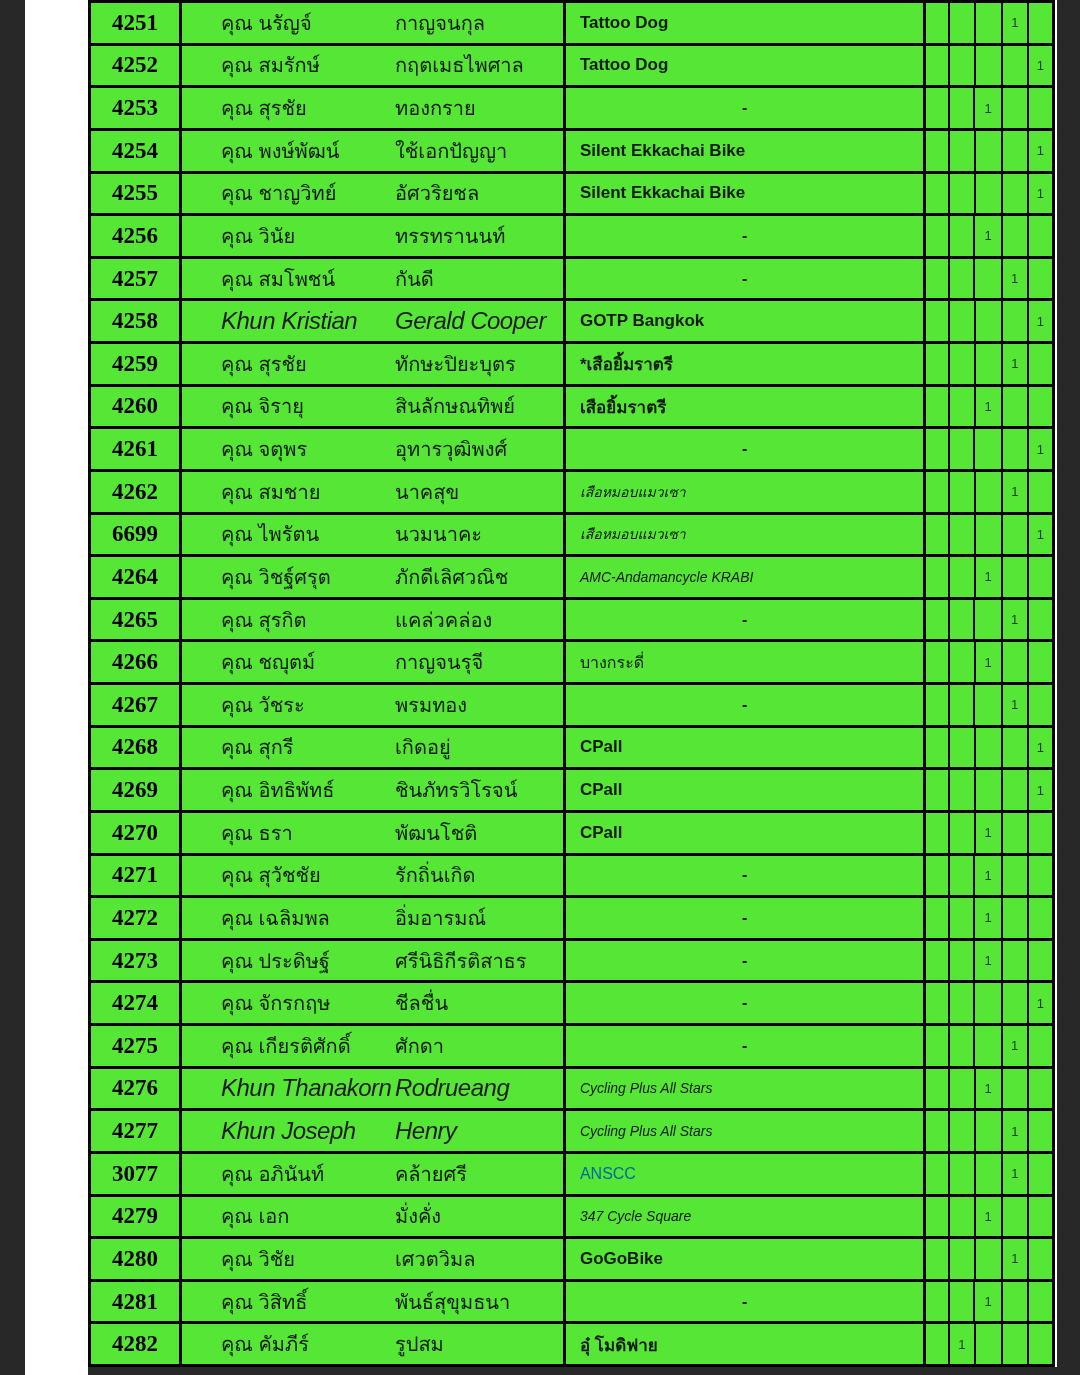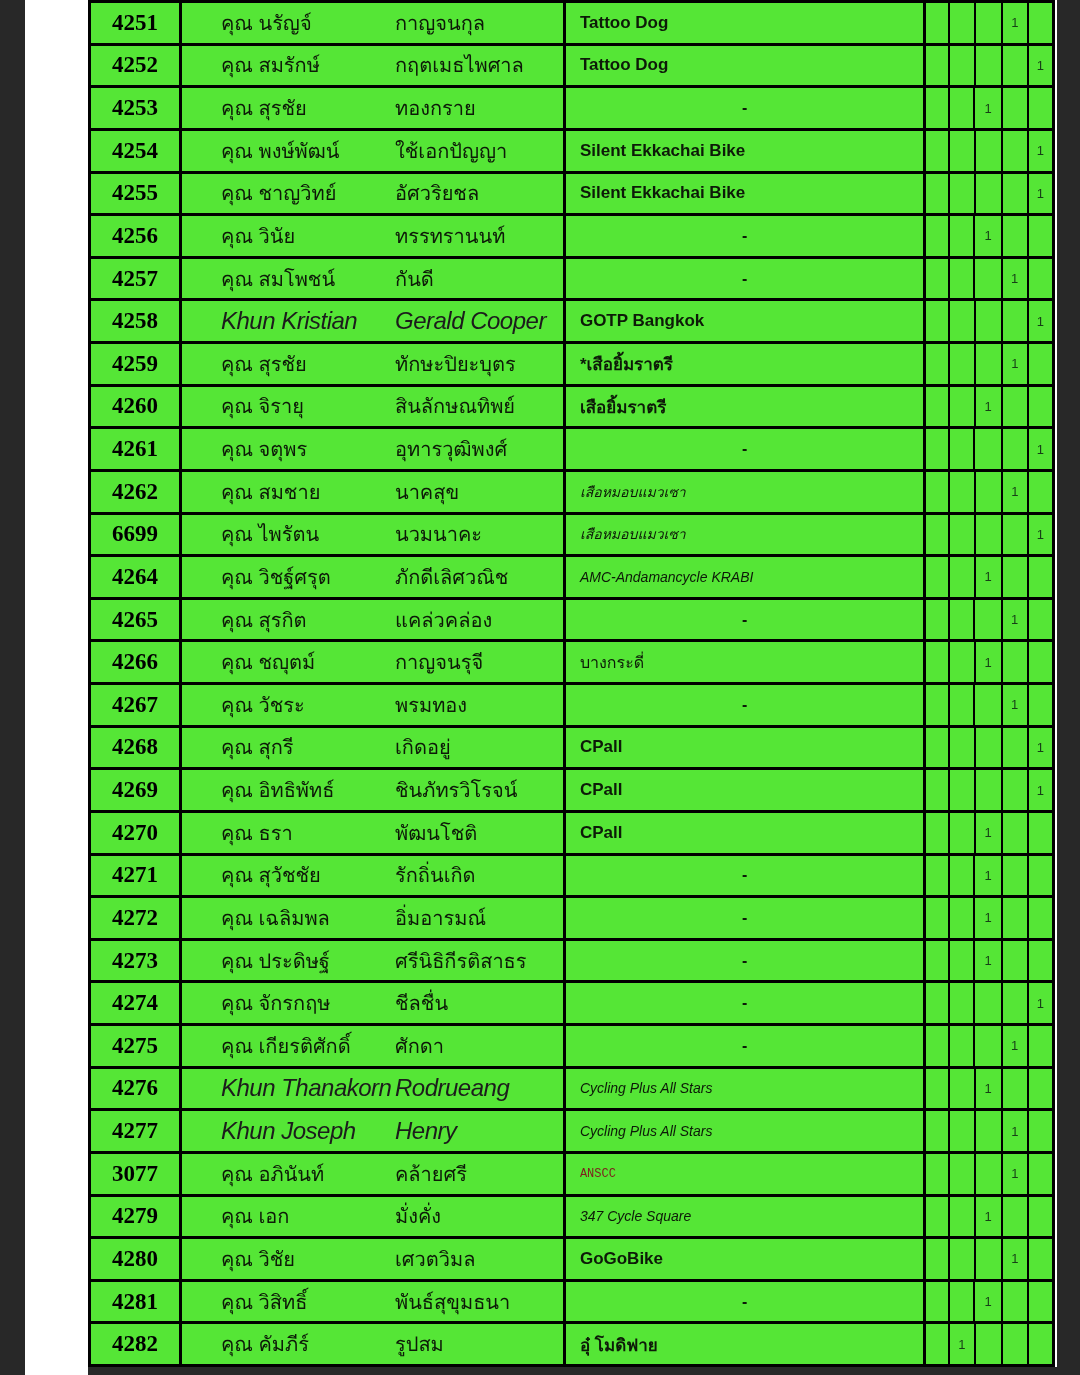--- a/index.html
+++ b/index.html
@@ -38,21 +38,21 @@
   }
   .fname{left:8px;}
   .lname{left:182px;}
   .nm-th{font-size:20px;}
   .nm-en{font-size:24px;letter-spacing:-0.5px;color:#1c1c1c;font-style:italic;}
   .c-team{width:372px;padding-left:14px;color:#0d1a08;}
   .c-team.dash{justify-content:center;padding-left:0;font-weight:700;font-size:16px;}
   .t-bold{font-weight:700;font-size:17px;}
   .t-italic{font-style:italic;font-size:14px;}
   .t-regular{font-size:16px;}
-  .t-light{font-size:12px;color:#7f1d1d;font-family:Liberation Mono, monospace;}
+  .t-light{font-size:16px;color:#0369a1;}
   .c-mark{justify-content:center;font-size:13px;color:#173f17;border-right-width:2px;}
   .m1{width:25px;}.m2{width:26px;}.m3{width:28px;}.m4{width:27px;}
   .m5{width:24px;border-right:none;}
   .bottom-band{
     position:absolute;left:63px;top:1367px;right:0;height:8px;background:#282828;
   }
 </style>
 </head>
 <body>
 

